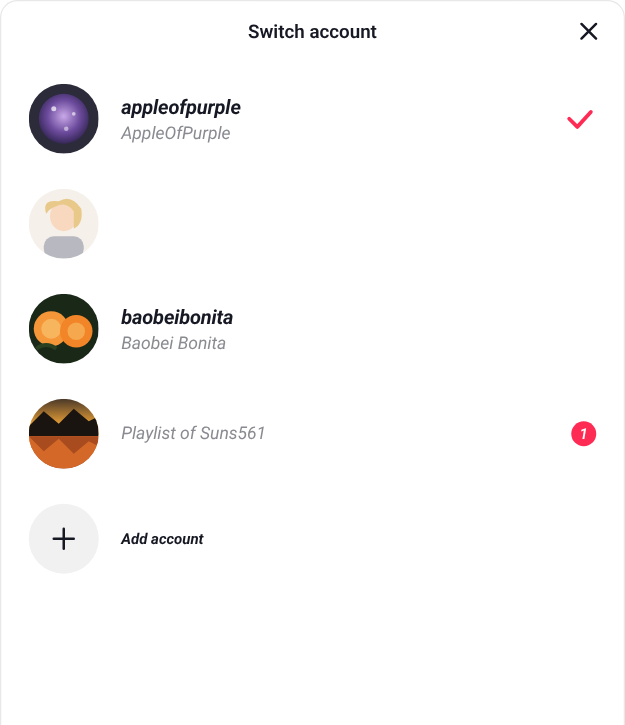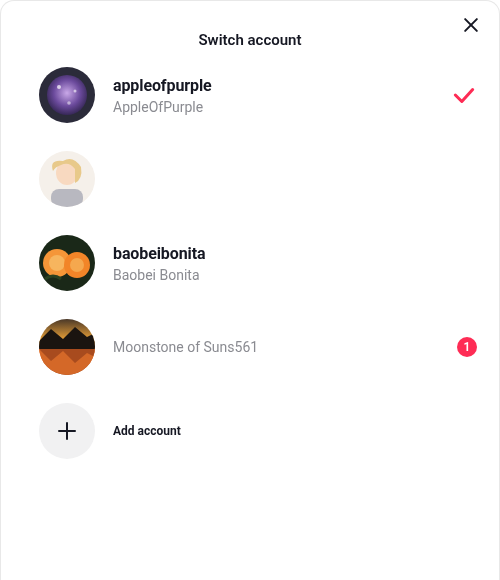--- a/index.html
+++ b/index.html
@@ -1,21 +1,21 @@
 <!DOCTYPE html>
 <html><head>
   <meta charset="utf-8">
   <style>
     * { margin: 0; padding: 0; box-sizing: border-box; }
     html, body { width: 500px; height: 580px; font-family: -apple-system, BlinkMacSystemFont, "Segoe UI", Roboto, Helvetica, Arial, sans-serif; background: #fff; }
     .sheet { width: 500px; height: 580px; background: #fff; border-top-left-radius: 14px; border-top-right-radius: 14px; overflow: hidden; position: relative; border: 1px solid #e8e8e8; border-bottom: none; }
-    .header { height: 48px; display: flex; align-items: flex-end; justify-content: center; position: relative; }
+    .header { height: 48px; display: flex; align-items: center; justify-content: center; position: relative; }
     .header-title { font-size: 15px; font-weight: 600; color: #161823; }
     .close-btn { position: absolute; right: 14px; top: 50%; transform: translateY(-50%); width: 28px; height: 28px; display: flex; align-items: center; justify-content: center; cursor: pointer; background: none; border: none; }
-    .list { padding: 4px 0 0 16px; }
+    .list { padding: 4px 0 0 0; font-style: italic; }
     .row { display: flex; align-items: center; padding: 14px 22px; cursor: pointer; gap: 18px; }
     .avatar { width: 56px; height: 56px; border-radius: 50%; flex-shrink: 0; overflow: hidden; }
     .avatar svg { width: 100%; height: 100%; display: block; }
     .info { flex: 1; display: flex; flex-direction: column; gap: 4px; min-width: 0; }
     .username { font-size: 16px; font-weight: 700; color: #161823; letter-spacing: -0.1px; }
     .displayname { font-size: 14px; color: #8a8b91; display: flex; align-items: center; gap: 4px; }
     .trailing { flex-shrink: 0; display: flex; align-items: center; }
     .check { width: 26px; height: 26px; }
     .badge { background: #fe2c55; color: #fff; font-size: 12px; font-weight: 600; min-width: 20px; height: 20px; border-radius: 10px; display: flex; align-items: center; justify-content: center; padding: 0 6px; }
     .add-avatar { width: 56px; height: 56px; border-radius: 50%; background: #f1f1f2; display: flex; align-items: center; justify-content: center; flex-shrink: 0; }
@@ -116,21 +116,21 @@
               </linearGradient>
             </defs>
             <rect width="56" height="56" fill="url(#sky4)"></rect>
             <path d="M0 22 L12 10 L24 20 L36 8 L48 18 L56 14 L56 30 L0 30 Z" fill="#1a1410"></path>
             <rect y="30" width="56" height="26" fill="#d46828"></rect>
             <path d="M0 30 L12 42 L24 32 L36 44 L48 34 L56 38 L56 30 Z" fill="#8a3818" opacity="0.6"></path>
           </svg>
       </div>
       <div class="info">
         <div class="displayname">
-            <span>Moonstone of Suns561</span>
+            <span>Playlist of Suns561</span>
           </div>
       </div>
       <div class="trailing">
         <div class="badge">1</div>
       </div>
     </div>
 
     <div class="row">
       <div class="add-avatar">
         <svg width="24" height="24" viewBox="0 0 24 24" fill="none" stroke="#161823" stroke-width="2" stroke-linecap="round">

